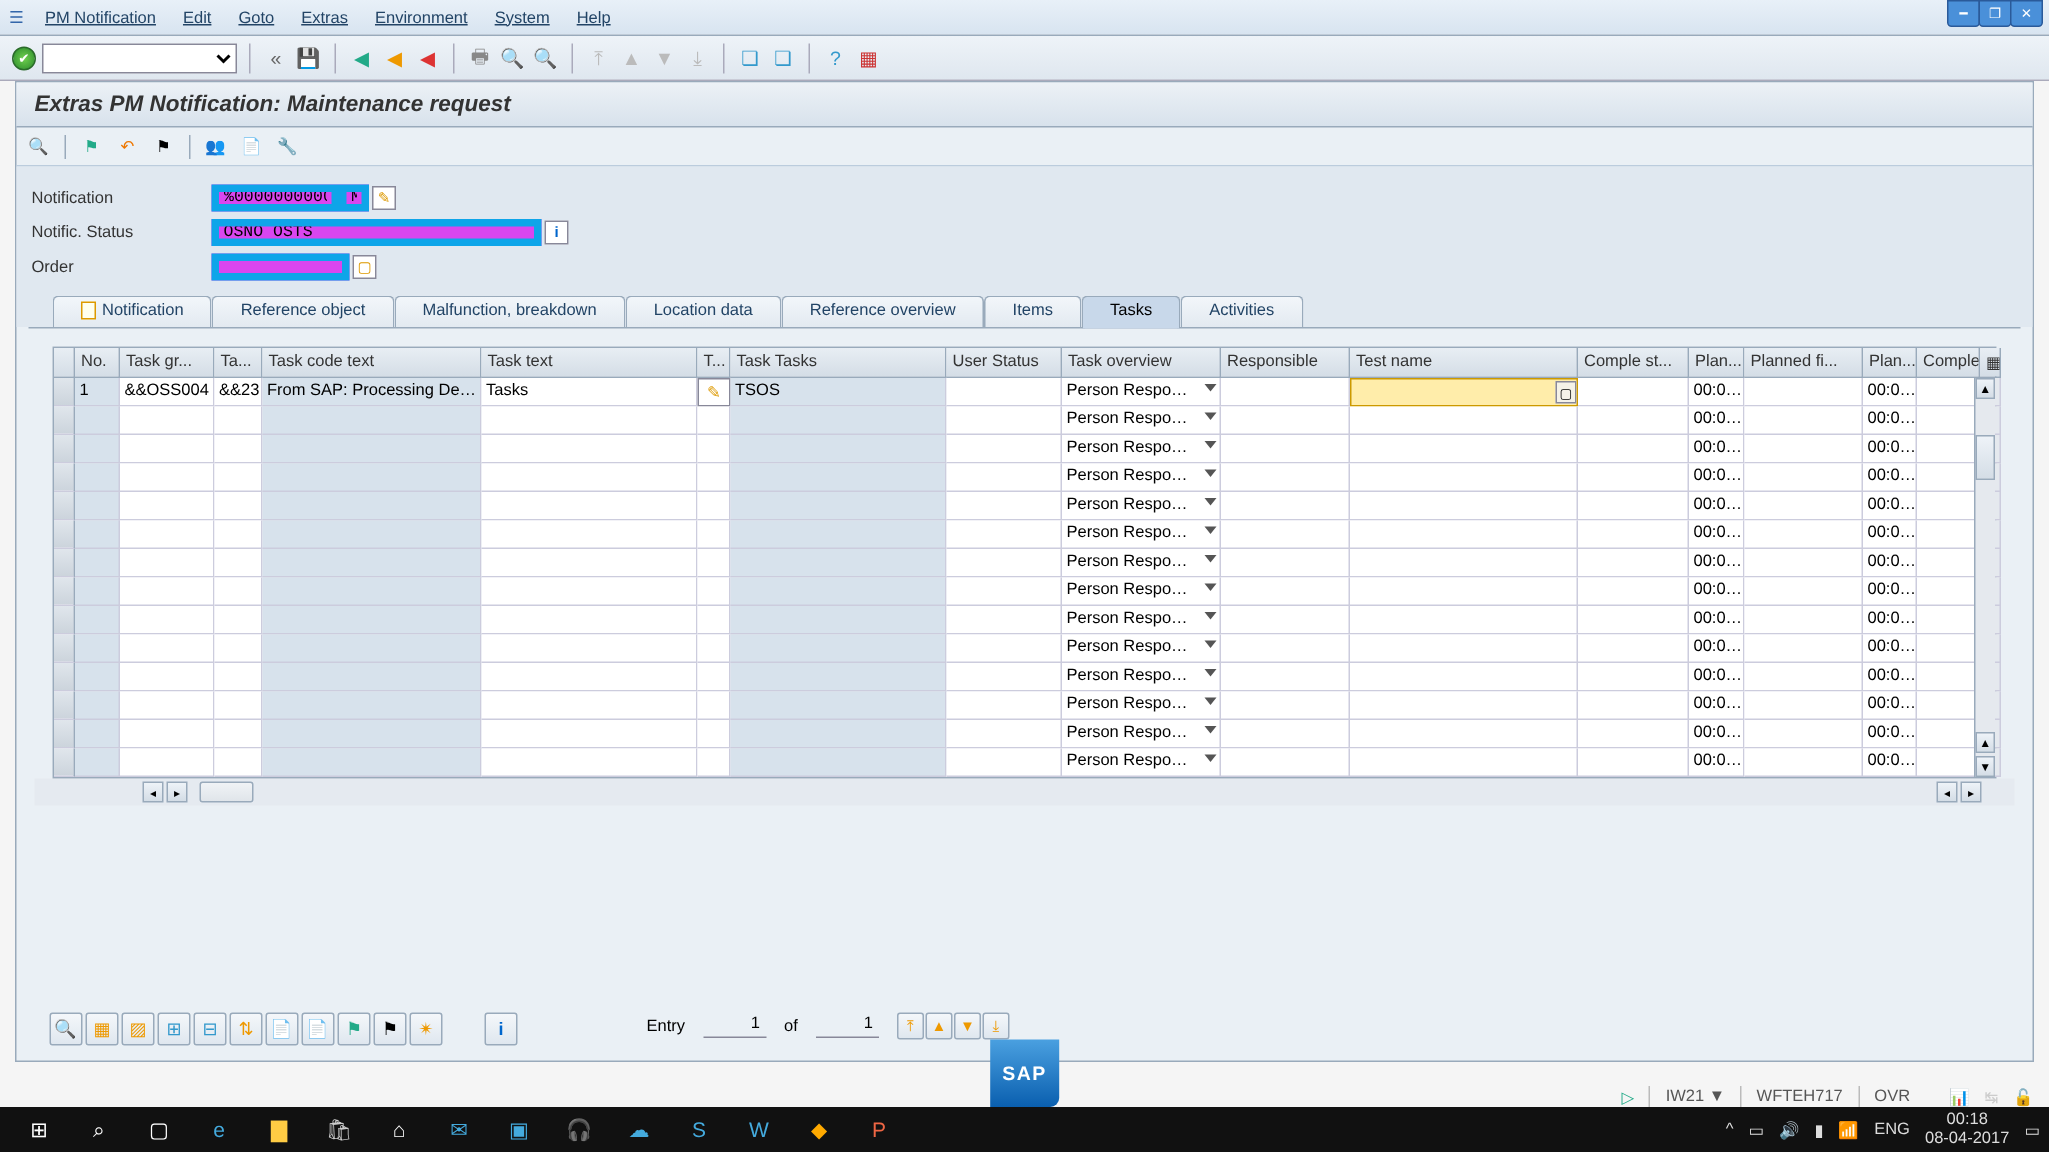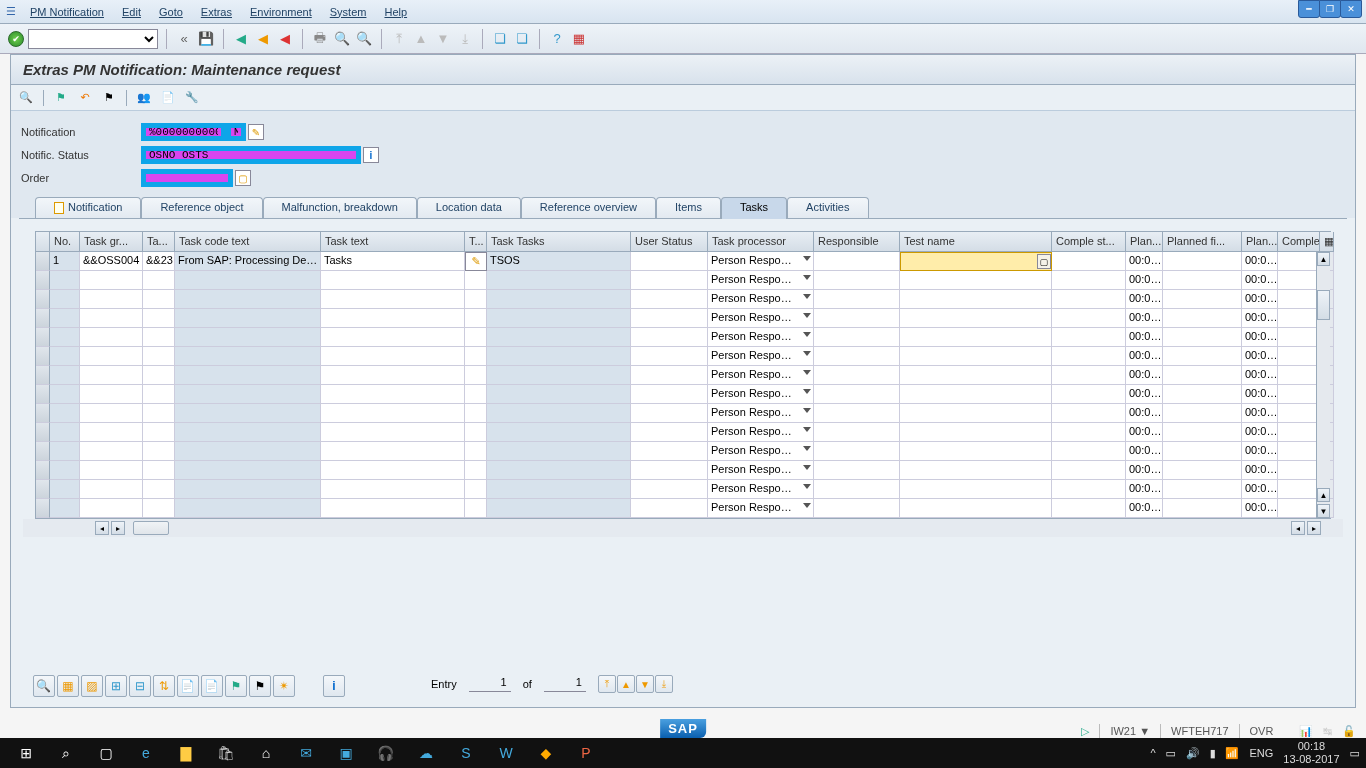--- a/index.html
+++ b/index.html
@@ -60,21 +60,21 @@
 
 .bottom-actions { position:absolute; bottom: 10px; left: 22px; display:flex; align-items:center; gap:2px; }
 .ba-btn { width:22px; height:22px; border:1px solid #9ab; background: linear-gradient(#f4f7fa,#dfe7ef); display:flex;align-items:center;justify-content:center; cursor:pointer; font-size:12px; border-radius:2px;}
 .entry-info { position:absolute; bottom: 14px; left: 420px; display:flex; align-items:center; gap: 12px; font-size: 11px; }
 .entry-nav { display:flex; gap:1px; }
 .entry-nav .nb { width:18px; height:18px; border:1px solid #9ab; background:linear-gradient(#f4f7fa,#dfe7ef); display:flex;align-items:center;justify-content:center;font-size:10px;cursor:pointer;border-radius:2px;}
 .entry-field { width:42px; height:16px; border-bottom:1px solid #889; text-align:right; padding-right:4px; display:inline-block; }
 
 
 .footer-sap { position:absolute; bottom: 30px; left: 50%; transform:translateX(-50%); }
-.footer-sap .sap-logo { display:inline-block; padding:2px 8px; background:linear-gradient(#4aa0e0,#0a5faf); color:#fff; font-weight:bold; font-size:13px; letter-spacing:1px; border-radius:0 0 6px 0; }
+.footer-sap .sap-logo { display:inline-block; padding:15px 8px; background:linear-gradient(#4aa0e0,#0a5faf); color:#fff; font-weight:bold; font-size:13px; letter-spacing:1px; border-radius:0 0 6px 0; }
 .statusbar { position:absolute; bottom: 30px; right: 10px; display:flex; align-items:center; gap:10px; color:#555; }
 .statusbar .sep { width:1px; height:14px; background:#bbb; }
 
 
 .taskbar { position:absolute; bottom:0; left:0; right:0; height:30px; background:#111; display:flex; align-items:center; padding: 0 6px; }
 .taskbar .titem { width:40px; height:30px; display:flex; align-items:center; justify-content:center; color:#fff; font-size:14px; cursor:pointer;}
 .taskbar .tray { margin-left:auto; display:flex; align-items:center; color:#ddd; gap:10px; font-size:10px; }
 .taskbar .clock { text-align:center; line-height:1.2; font-size:10px; }
 </style>
 </head>
@@ -172,21 +172,21 @@
       <div class="tgrid" id="thead">
           <div class="th"></div>
           <div class="th">No.</div>
           <div class="th">Task gr...</div>
           <div class="th">Ta...</div>
           <div class="th">Task code text</div>
           <div class="th">Task text</div>
           <div class="th">T...</div>
           <div class="th">Task Tasks</div>
           <div class="th">User Status</div>
-          <div class="th">Task processor</div>
+          <div class="th">Task overview</div>
           <div class="th">Responsible</div>
           <div class="th">Test name</div>
           <div class="th">Comple st...</div>
           <div class="th">Plan...</div>
           <div class="th">Planned fi...</div>
           <div class="th">Plan...</div>
           <div class="th">Comple</div>
           <div class="th" style="background: linear-gradient(rgb(232, 238, 244), rgb(212, 221, 230)); text-align: center;">▦</div>
         </div>
       <div id="tbody">
@@ -553,17 +553,17 @@
   <div class="titem" style="color:#e64">P</div>
   <div class="tray">
     <span>^</span>
     <span>▭</span>
     <span>🔊</span>
     <span>▮</span>
     <span>📶</span>
     <span>ENG</span>
     <div class="clock">
       <div>00:18</div>
-        <div>13-08-2017</div>
+        <div>08-04-2017</div>
     </div>
     <span>▭</span>
   </div>
 </div>
 
 </body></html>

